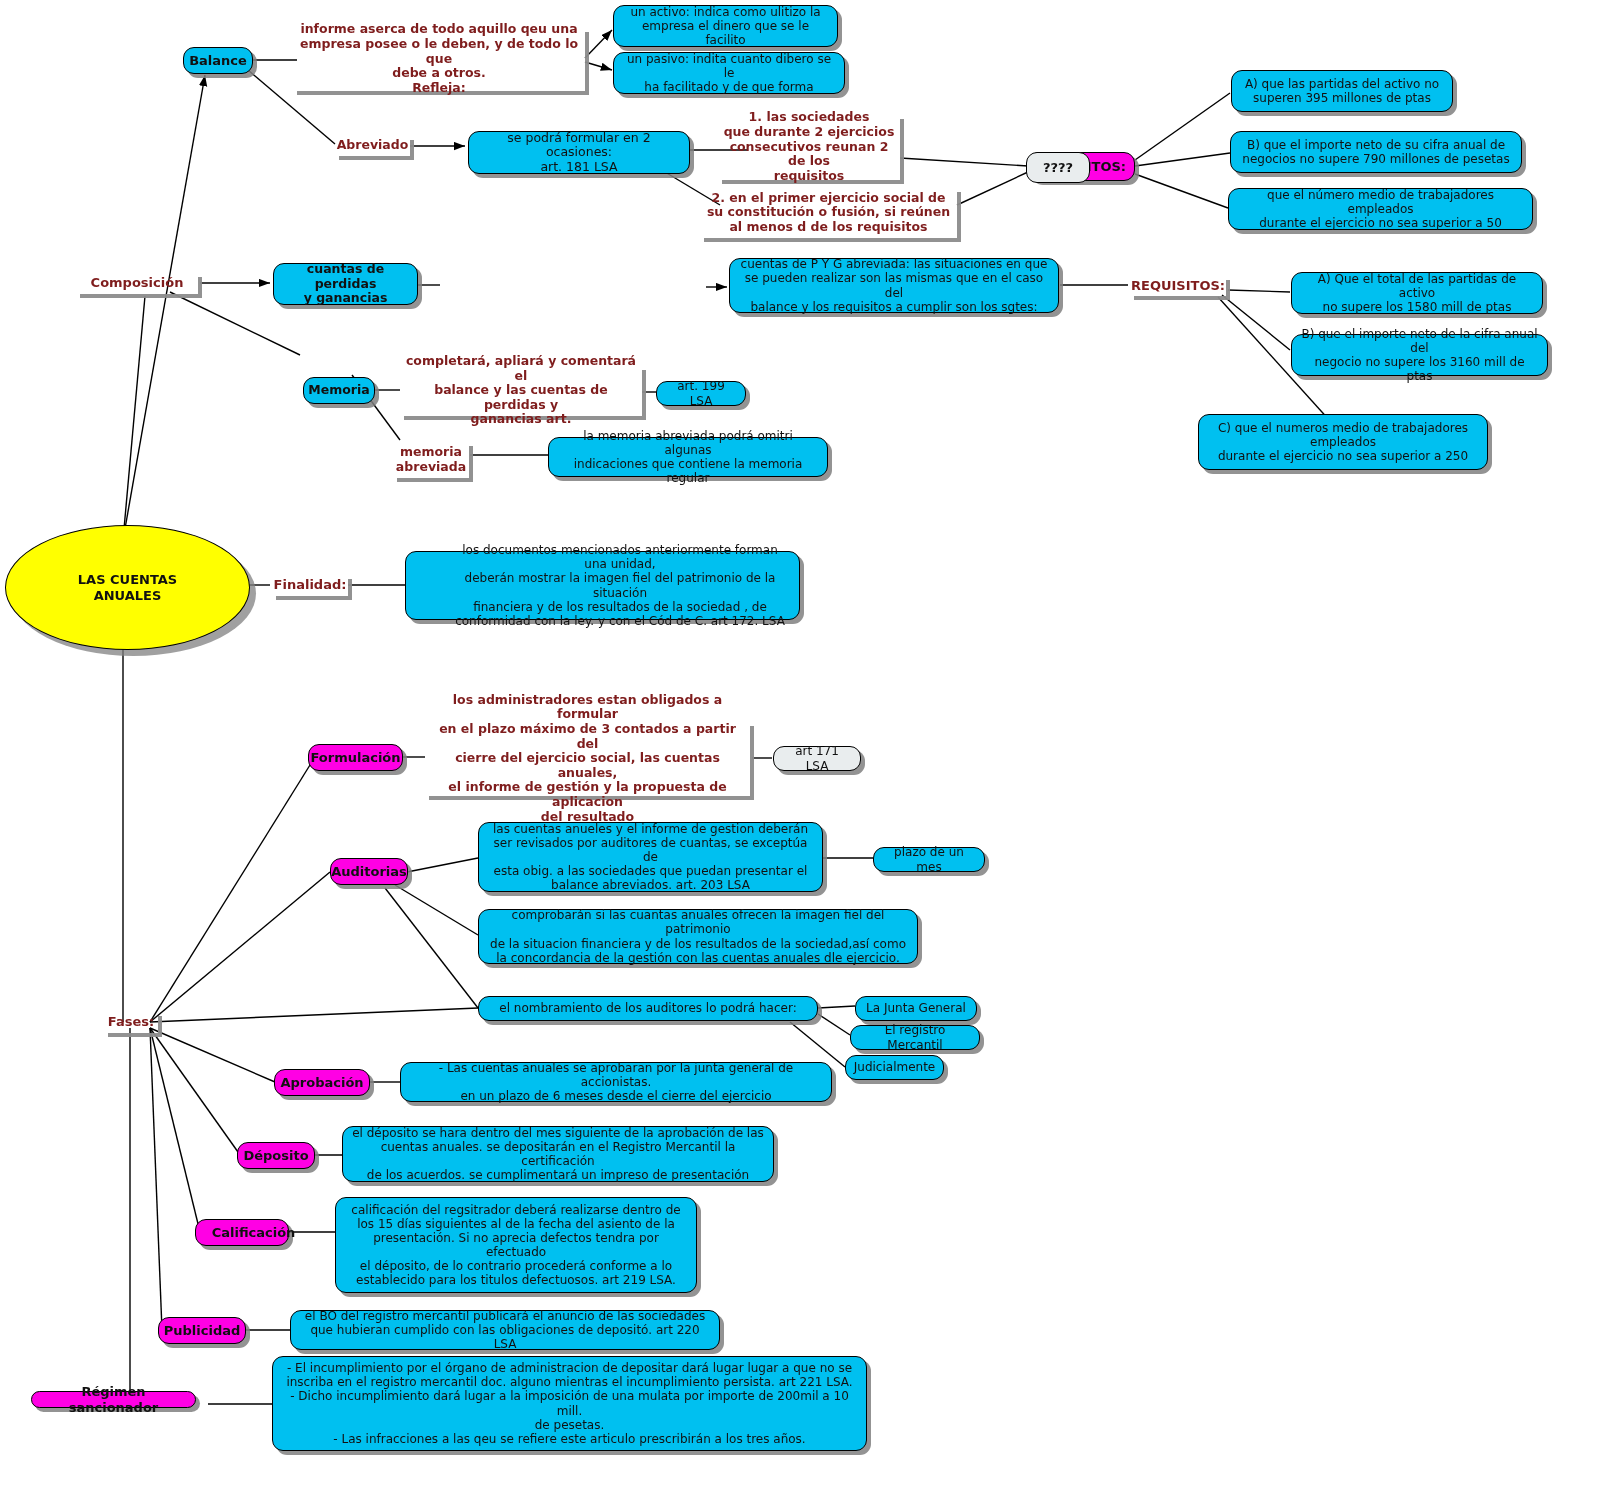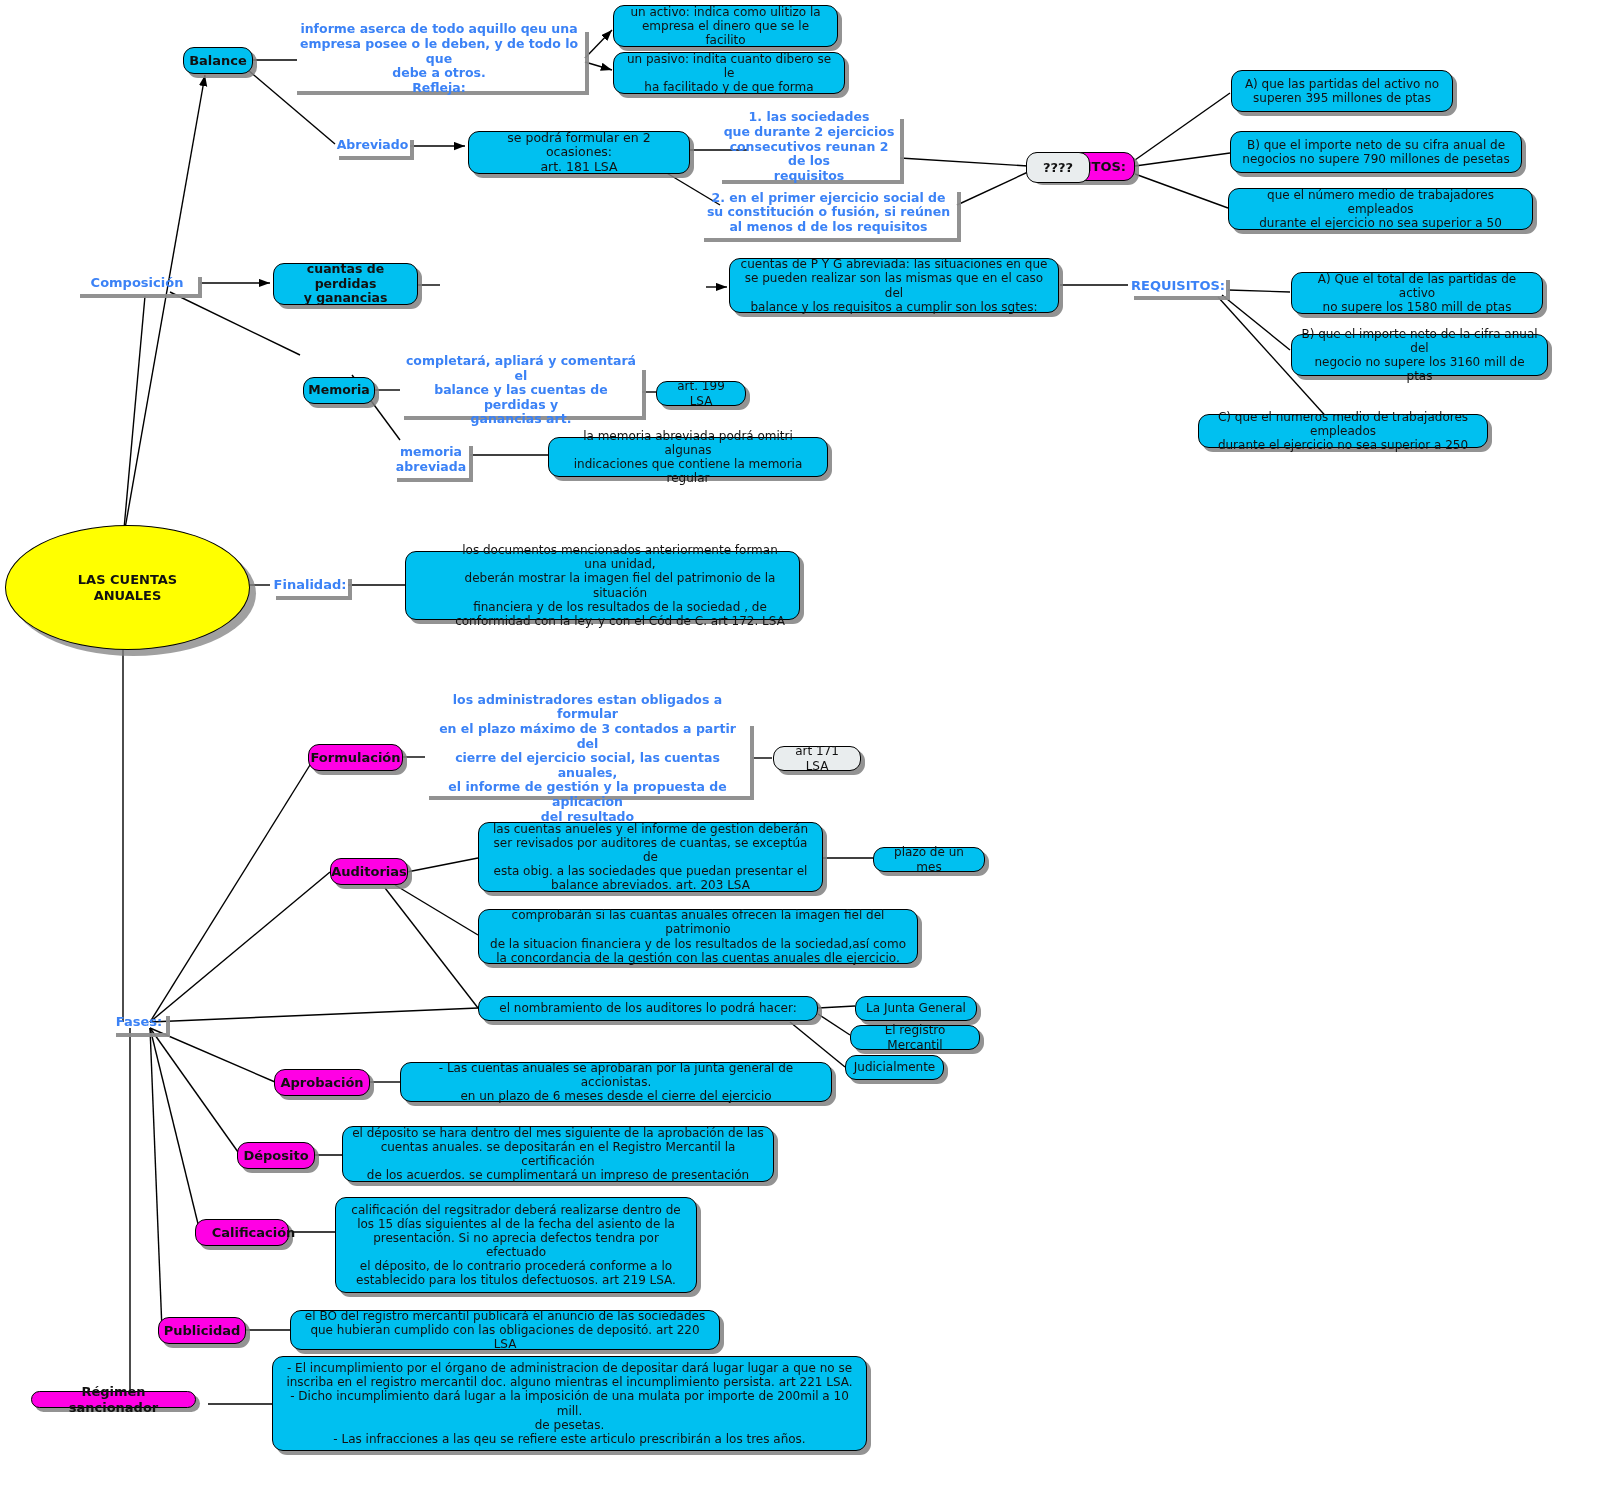--- a/index.html
+++ b/index.html
@@ -50,21 +50,21 @@
     background: #ffff00;
     border: 1.4px solid #000000;
     border-radius: 50%;
     font-weight: bold;
     box-shadow: 6px 6px 0 0 rgba(128,128,128,0.75);
   }
   
   .label {
     background: transparent;
     font-weight: bold;
-    color: #3b82f6;
+    color: #7f1d1d;
     padding: 1px 4px 2px 4px;
     box-shadow: 4px 4px 0 0 rgba(140,140,140,0.95);
   }
   .f12 { font-size: 12px; }
   .f125 { font-size: 12.5px; }
   .f13 { font-size: 13px; }
   .qpill {
     position: absolute;
     background: #e9edee;
     border: 1.4px solid #000000;
@@ -229,21 +229,21 @@
 balance y los requisitos a cumplir son los sgtes:</div>
 
   <div class="node label f13" style="left:1130px; top:276px; width:96px; height:20px;">REQUISITOS:</div>
 
   <div class="node box cyan f12" style="left:1291px; top:272px; width:252px; height:42px;">A) Que el total de las partidas de activo
 no supere los 1580 mill de  ptas</div>
 
   <div class="node box cyan f12" style="left:1291px; top:334px; width:257px; height:42px;">B) que el importe neto de la cifra anual del
 negocio no supere los 3160 mill de ptas</div>
 
-  <div class="node box cyan f12" style="left:1198px; top:414px; width:290px; height:34px;">C) que el numeros medio de trabajadores empleados
+  <div class="node box cyan f12" style="left:1198px; top:414px; width:290px; height:56px;">C) que el numeros medio de trabajadores empleados
 durante el ejercicio no sea superior a 250</div>
 
   <div class="node box cyan f125" style="left:303px; top:377px; width:72px; height:27px; font-weight:bold;">Memoria</div>
 
   <div class="node label f125" style="left:400px; top:366px; width:242px; height:50px;">completará, apliará y comentará el
 balance y las cuentas de perdidas y
 ganancias art.</div>
 
   <div class="node box cyan f12" style="left:656px; top:381px; width:90px; height:25px;">art. 199 LSA</div>
 
@@ -253,21 +253,21 @@
   <div class="node box cyan f12" style="left:548px; top:437px; width:280px; height:40px;">la memoria abreviada podrá omitri algunas
 indicaciones que contiene la memoria regular</div>
 
   <div class="node label f13" style="left:272px; top:575px; width:76px; height:21px;">Finalidad:</div>
 
   <div class="node box cyan f12" style="left:405px; top:551px; width:395px; height:69px;padding-left:44px;">los documentos mencionados anteriormente forman una unidad,
 deberán mostrar la imagen fiel del patrimonio de la situación
 financiera y de los resultados de la sociedad , de
 conformidad con la ley. y con el Cód de C. art 172. LSA</div>
 
-  <div class="node label f13" style="left:112px; top:1012px; width:54px; height:21px;">Fases:</div>
+  <div class="node label f13" style="left:104px; top:1012px; width:54px; height:21px;">Fases:</div>
 
   <div class="node box magenta f13" style="left:308px; top:744px; width:95px; height:27px;">Formulación</div>
   <div class="node label f125" style="left:425px; top:722px; width:325px; height:74px;">los administradores estan obligados a formular
 en el plazo máximo de 3 contados a partir del
 cierre del ejercicio social, las cuentas anuales,
 el informe de gestión y la propuesta de aplicacion
 del resultado</div>
   <div class="node box grey f12" style="left:773px; top:746px; width:88px; height:25px;">art 171 LSA</div>
 
   <div class="node box magenta f13" style="left:330px; top:858px; width:78px; height:27px;">Auditorias</div>

